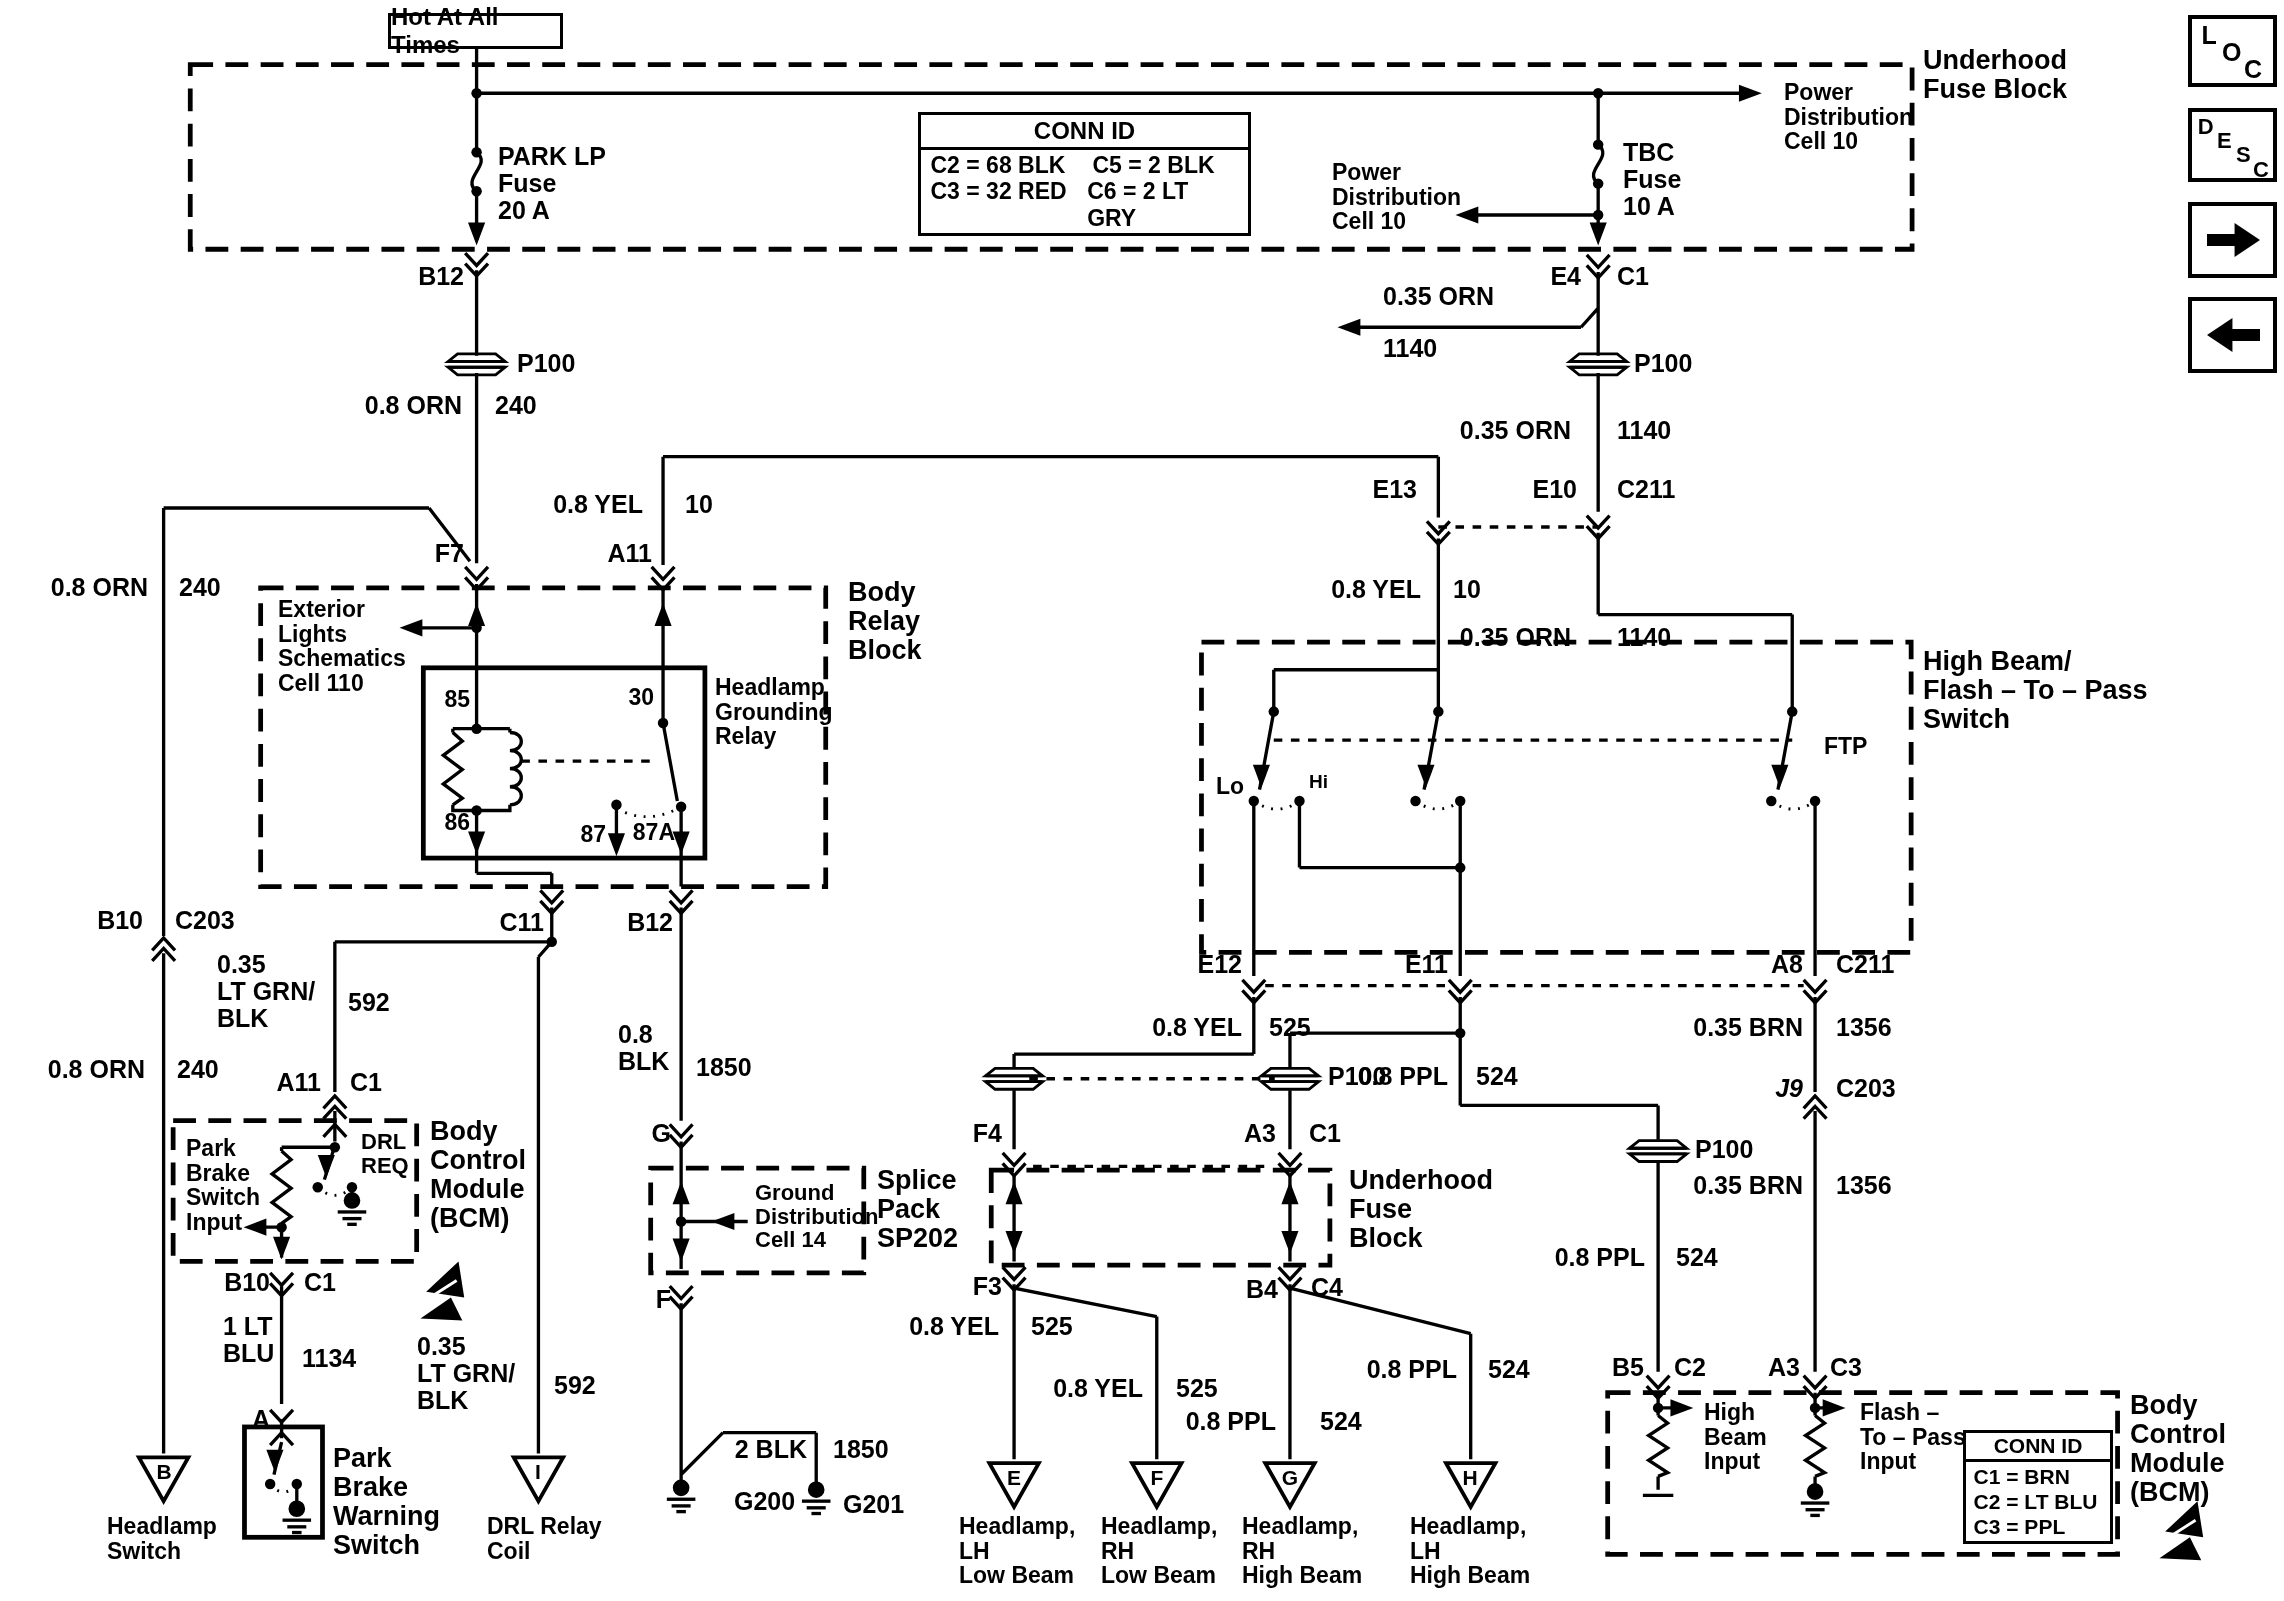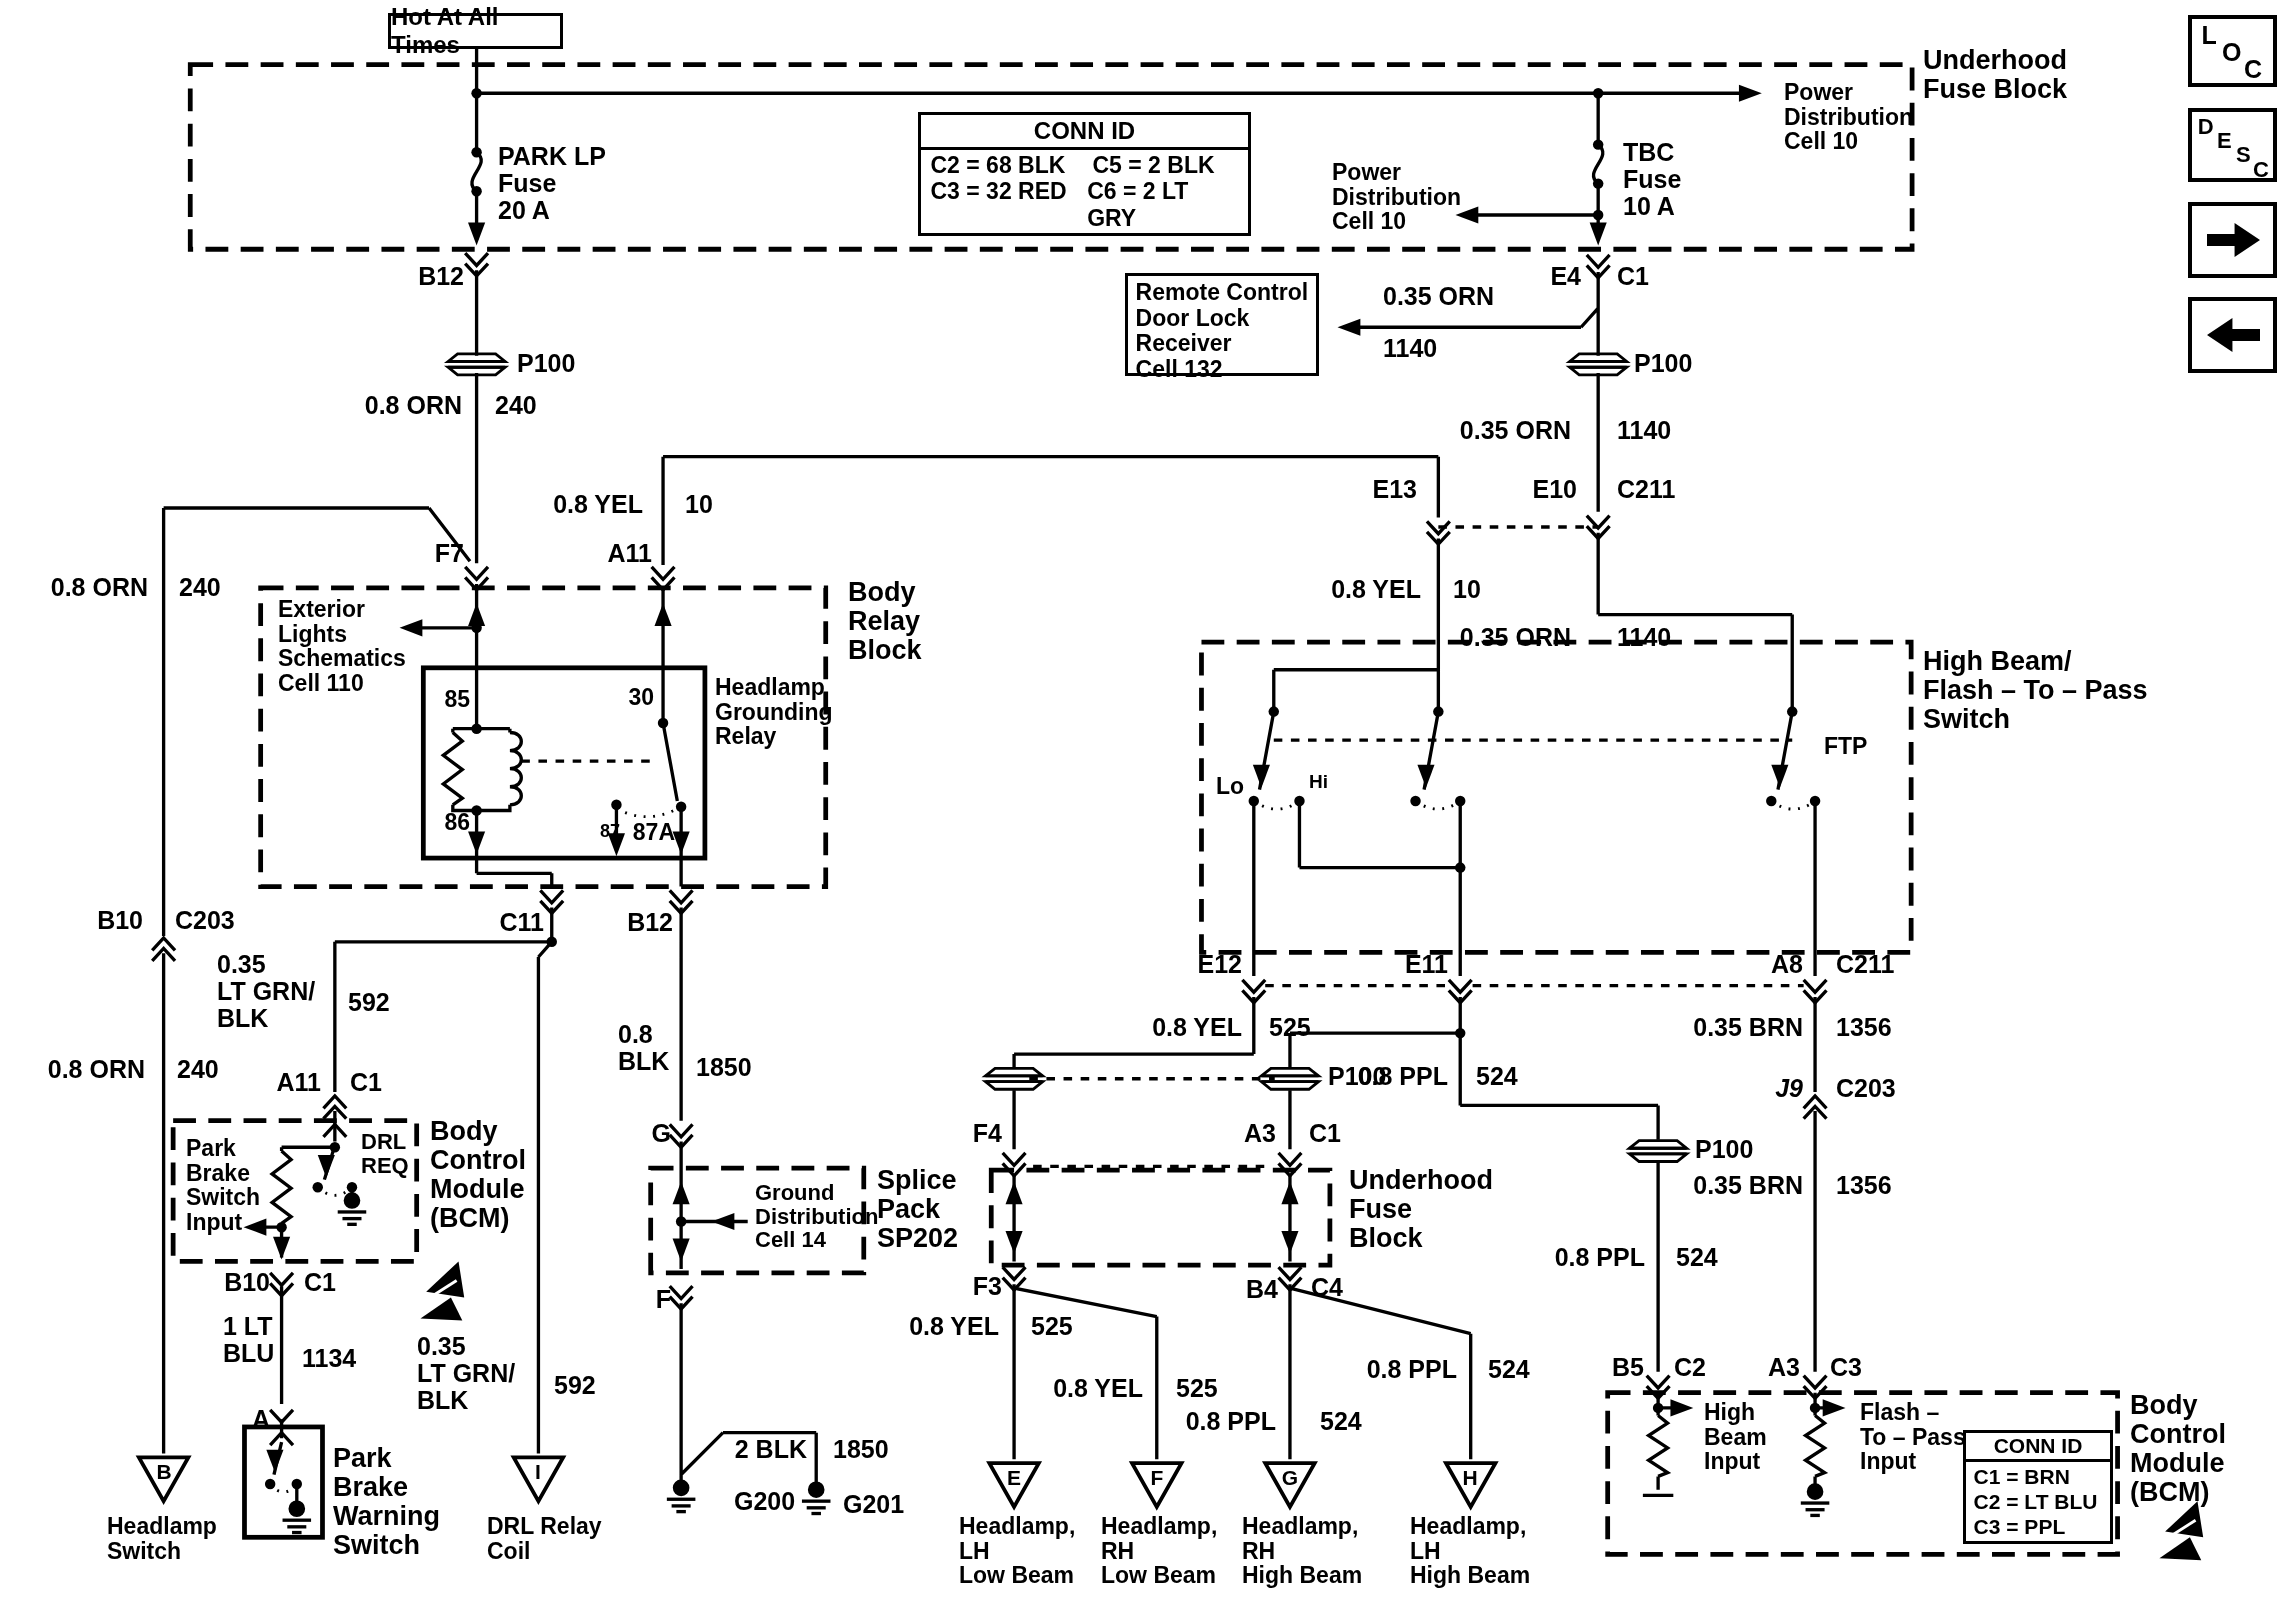--- a/index.html
+++ b/index.html
@@ -266,23 +266,20 @@
         <g transform="translate(2268,1574)">
           <path d="M8,36 L42,4 L48,42 Z" fill="#000"></path>
           <path d="M2,64 L34,42 L46,66 Z" fill="#000"></path>
           <line x1="12" y1="42" x2="40" y2="24" stroke="#fff" stroke-width="3"></line>
         </g>
       </g>
   </svg>
 
   <div class="solidbox hotbox" style="left:388px;top:13.3px;width:175px;height:36px;">Hot At All Times</div>
 
-  <div class="solidbox rembox" style="left:1125px;top:273px;width:194px;height:103px;">Remote Control
-Door Lock Receiver
-Cell 132</div>
 
   <div class="conn" id="conn1" style="left:918px;top:112px;width:333px;">
     <div class="hd">CONN ID</div>
     <div class="bd">
       <div class="row">
         <span>C2 = 68 BLK</span>
         <span>C5 = 2 BLK</span>
       </div>
       <div class="row">
         <span>C3 = 32 RED</span>
@@ -362,21 +359,21 @@
       <div class="lbl" style="left: 848px; top: 578px; font-size: 27px;">Body
 Relay
 Block</div>
       <div class="lbl" style="left: 278px; top: 597px; font-size: 23px;">Exterior
 Lights
 Schematics
 Cell 110</div>
       <div class="lbl r" style="left: 470px; top: 687px; font-size: 23px;">85</div>
       <div class="lbl r" style="left: 654px; top: 685px; font-size: 23px;">30</div>
       <div class="lbl r" style="left: 470px; top: 810px; font-size: 23px;">86</div>
-      <div class="lbl r" style="left: 620px; top: 822px; font-size: 18px;">87</div>
+      <div class="lbl r" style="left: 606px; top: 822px; font-size: 23px;">87</div>
       <div class="lbl r" style="left: 675px; top: 820px; font-size: 23px;">87A</div>
       <div class="lbl" style="left: 715px; top: 675px; font-size: 23px;">Headlamp
 Grounding
 Relay</div>
       <div class="lbl r" style="left: 544px; top: 909px;">C11</div>
       <div class="lbl r" style="left: 673px; top: 909px;">B12</div>
       <div class="lbl r" style="left: 143px; top: 907px;">B10</div>
       <div class="lbl" style="left: 175px; top: 907px;">C203</div>
       <div class="lbl" style="left: 217px; top: 951px;">0.35
 LT GRN/

